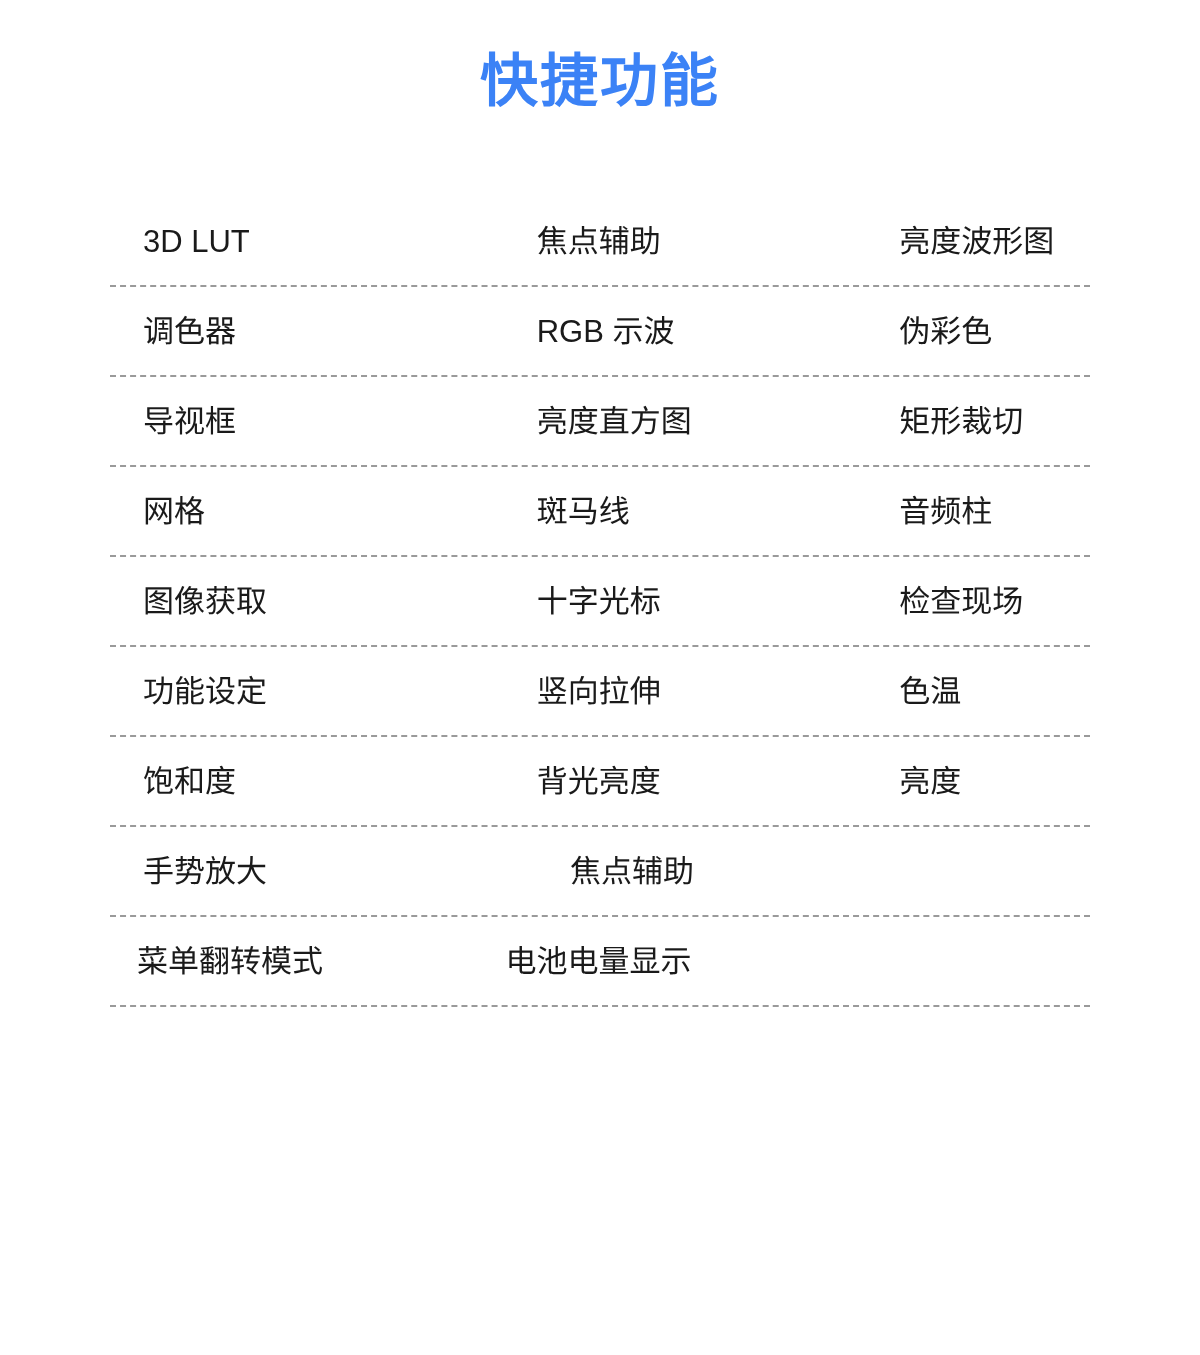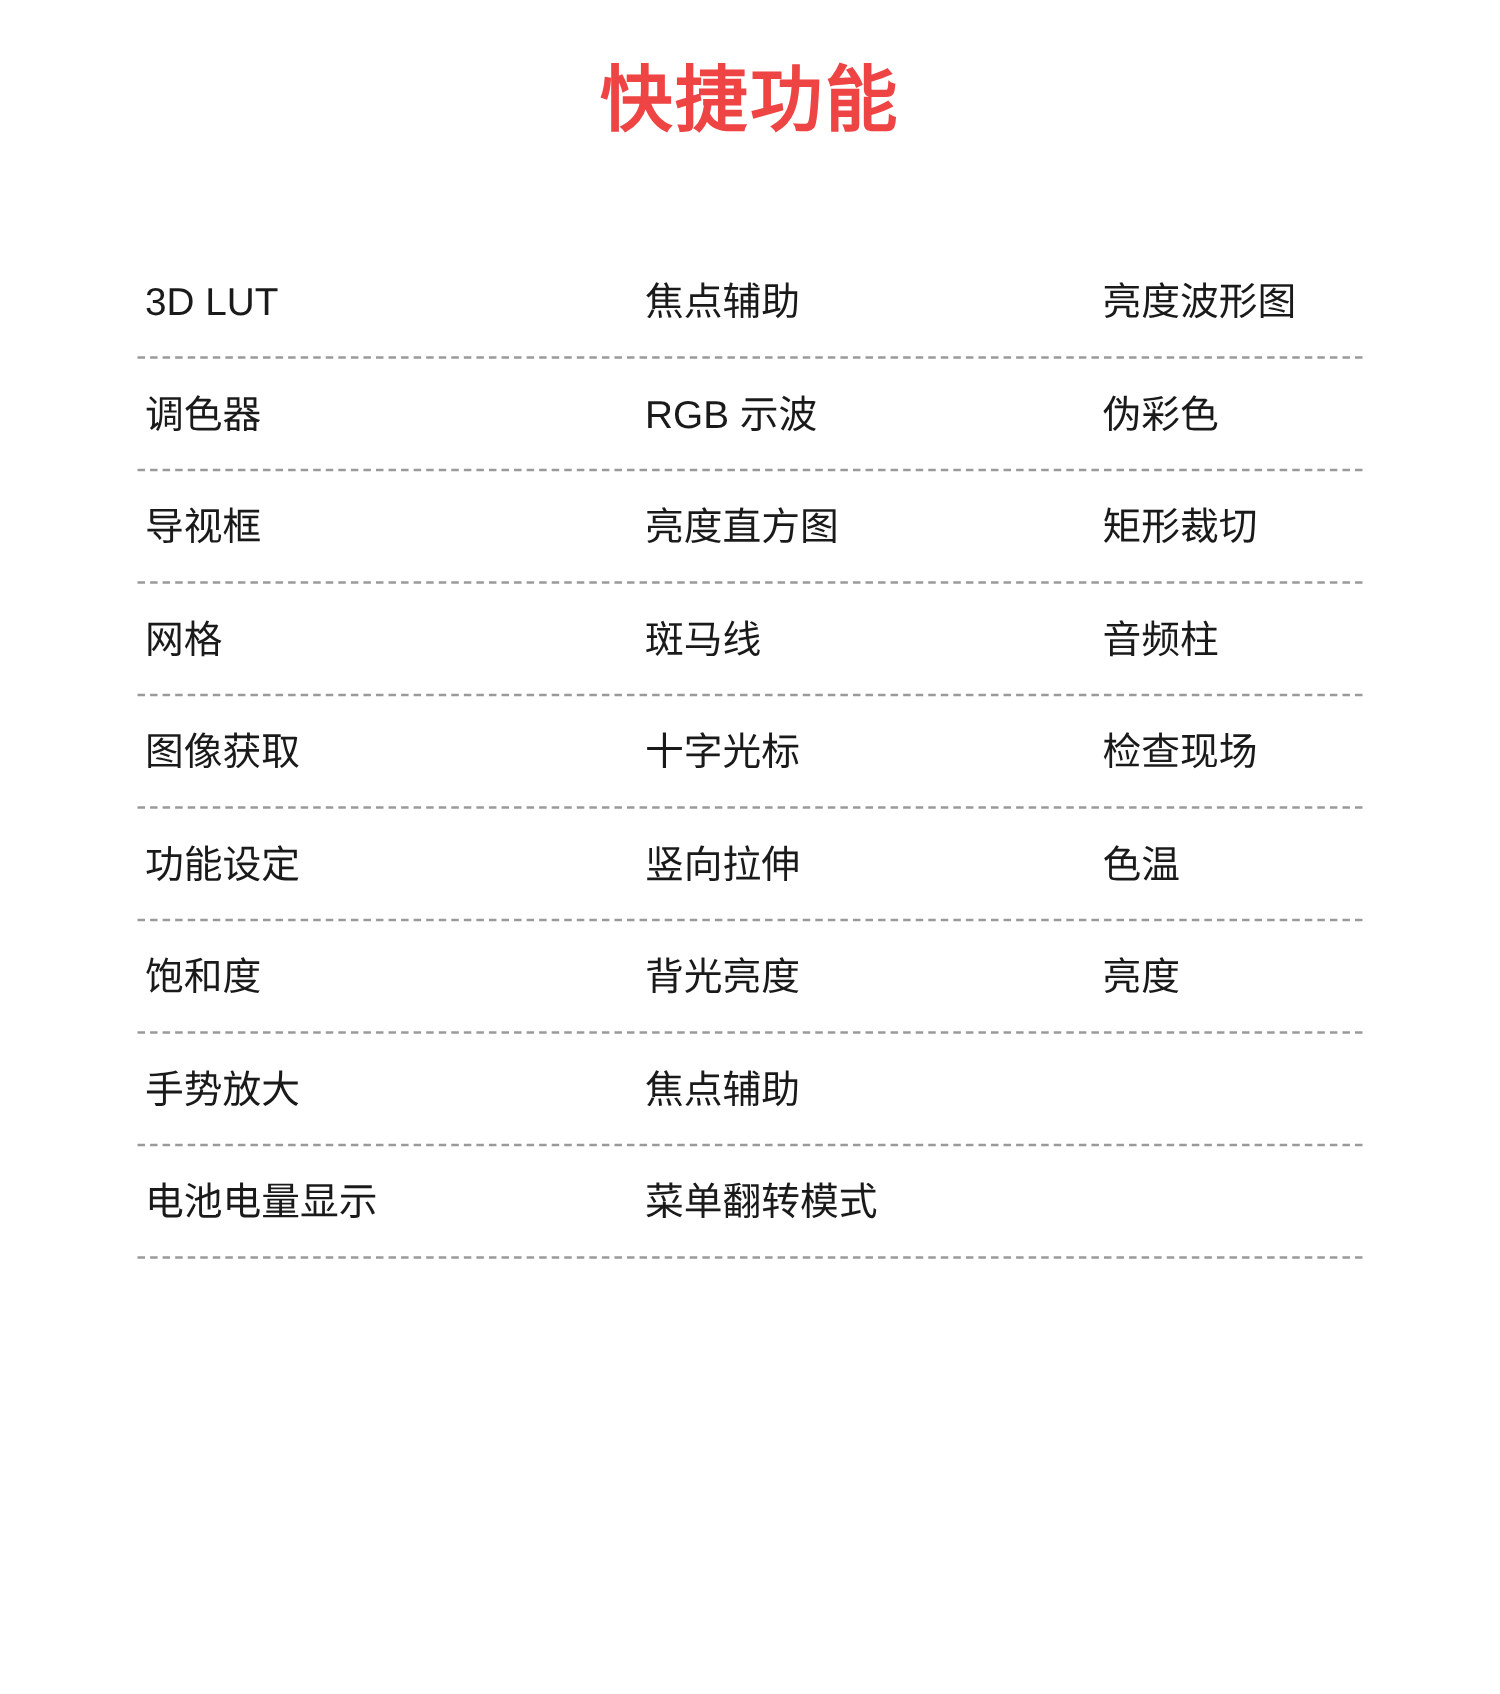--- a/index.html
+++ b/index.html
@@ -19,21 +19,21 @@
     width: 1200px;
     height: 1355px;
     position: relative;
     box-sizing: border-box;
   }
   .title {
     text-align: center;
     font-size: 58px;
     font-weight: 700;
     letter-spacing: 2px;
-    color: #ef4444;
+    color: #3b82f6;
     padding-top: 48px;
     margin: 0;
     line-height: 1.15;
   }
   .table {
     margin: 0 auto;
     margin-top: 82px;
     width: 980px;
   }
   .row {
@@ -52,20 +52,21 @@
     border-bottom: 2px dashed #9a9a9a;
   }
   .cell {
     font-size: 31px;
     font-weight: 400;
     color: #1a1a1a;
     line-height: 1.2;
     white-space: nowrap;
     overflow: hidden;
     text-overflow: ellipsis;
+    margin-left: 27px;
   }
   .cell.c0 { width: 406px; padding-left: 6px; box-sizing: border-box; }
   .cell.c1 { width: 366px; box-sizing: border-box; }
   .cell.c2 { width: 208px; box-sizing: border-box; }
   .cell.empty { color: transparent; }
 </style>
 </head>
 <body>
 
 <div class="page">
@@ -118,19 +119,19 @@
       <div class="cell c2">亮度</div>
     </div>
 
 
     <div class="row">
       <div class="cell c0">手势放大</div>
       <div class="cell c1">焦点辅助</div>
     </div>
 
     <div class="row">
+      <div class="cell c1">菜单翻转模式</div>
       <div class="cell c0">电池电量显示</div>
-      <div class="cell c1">菜单翻转模式</div>
       <div class="cell c2 empty"></div>
     </div>
 
   </div>
 </div>
 
 </body></html>

